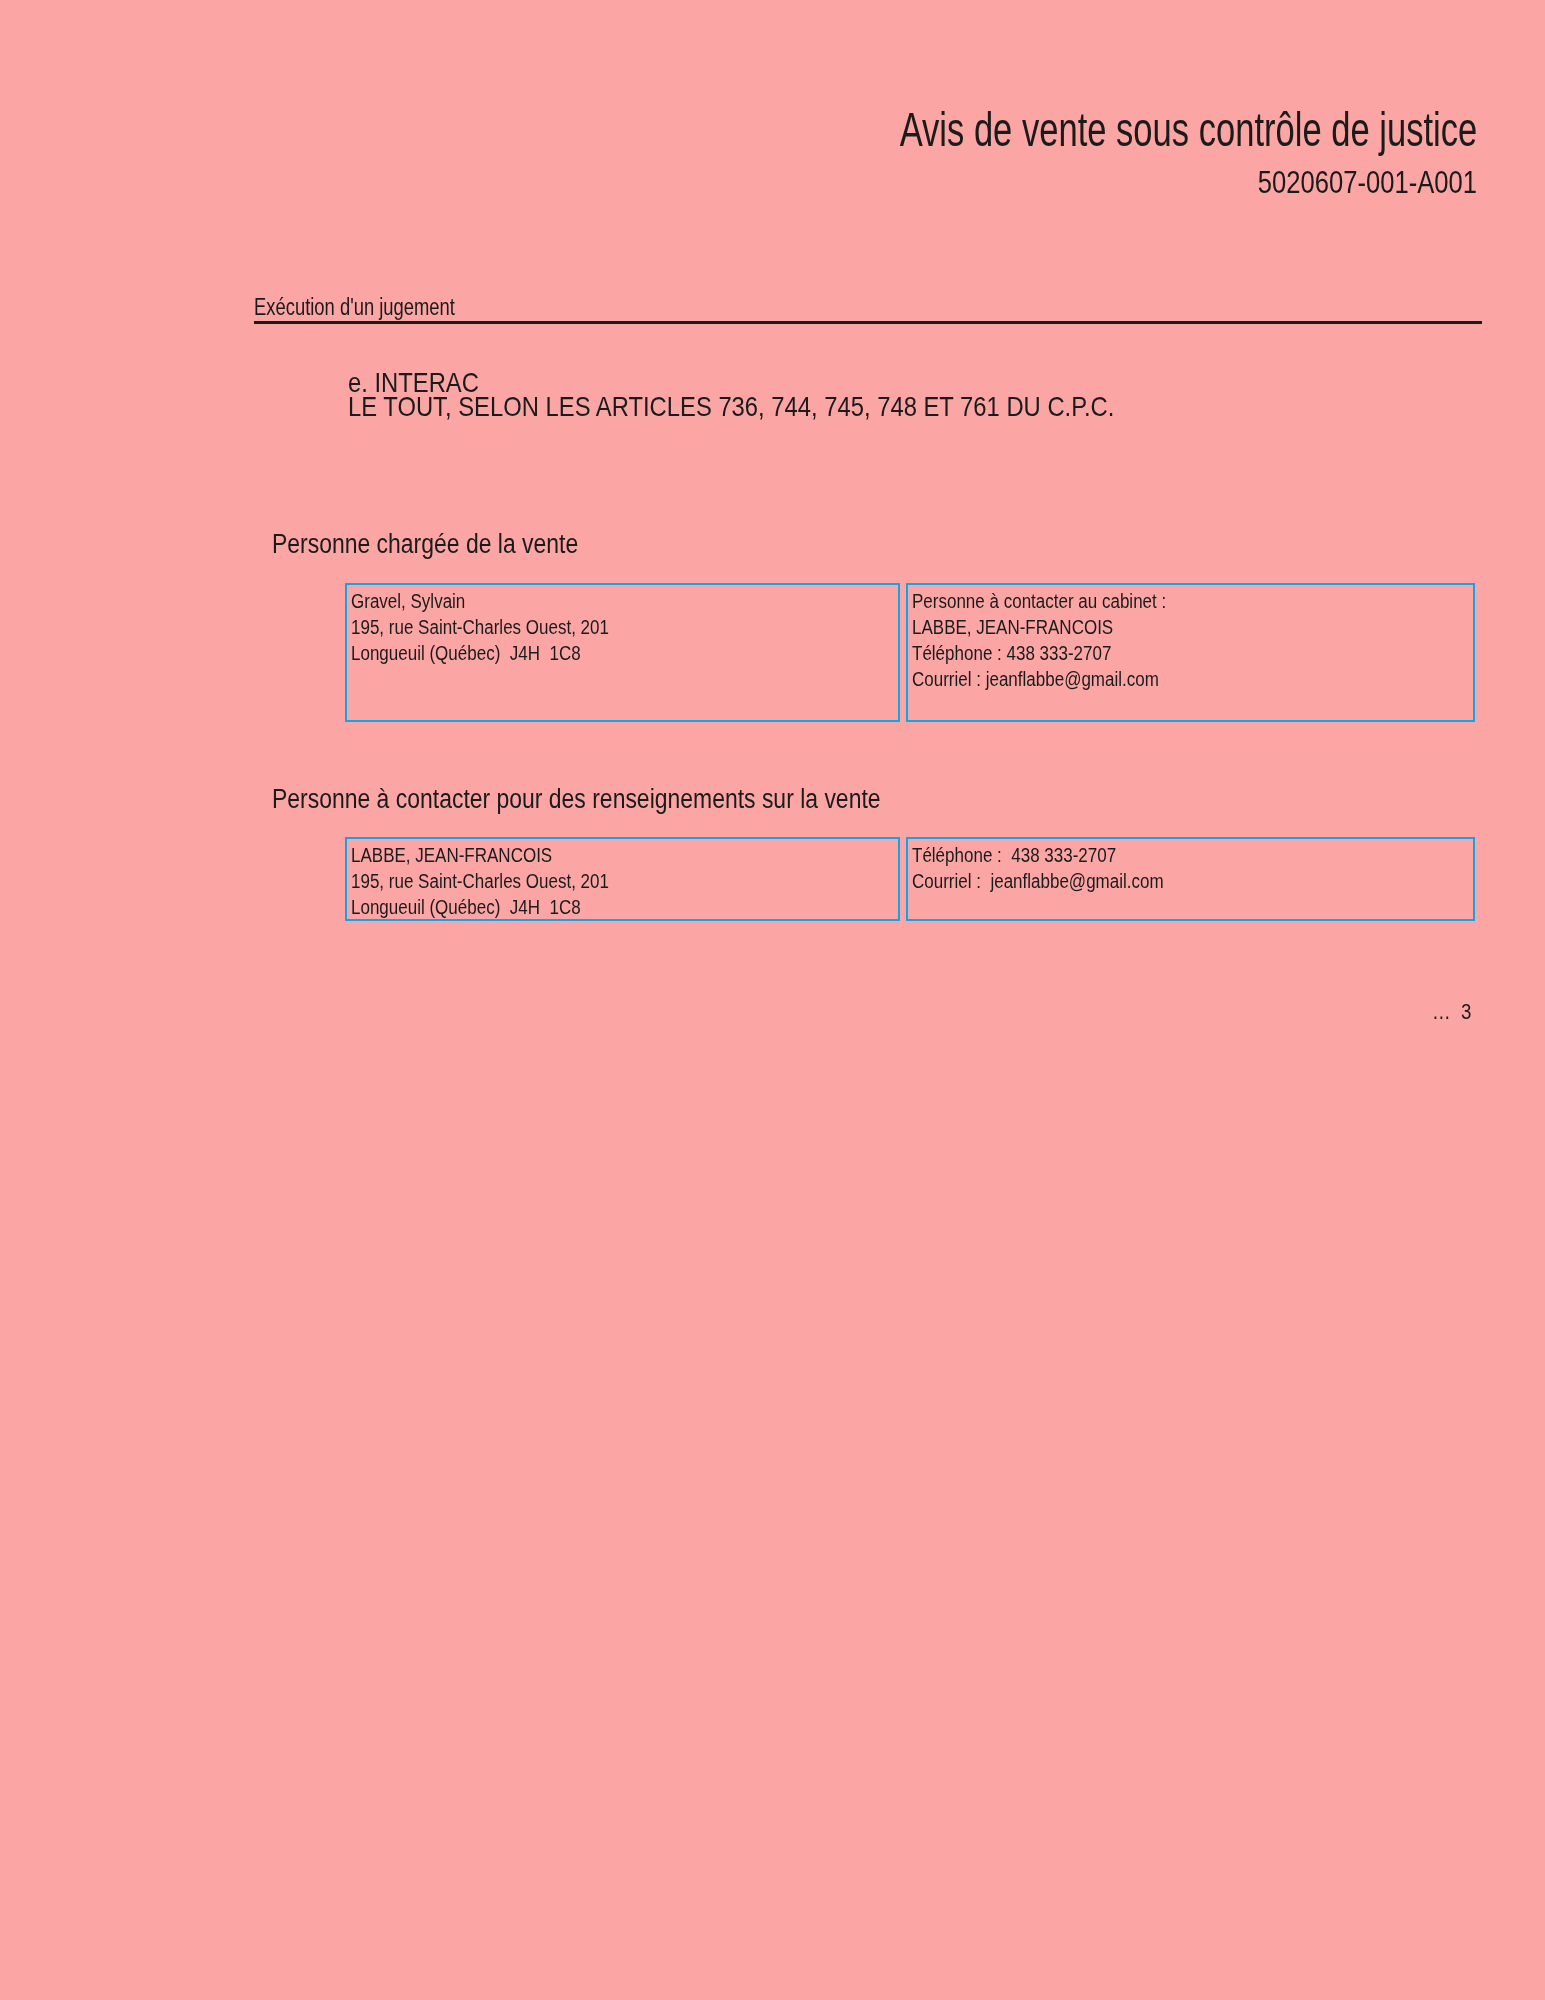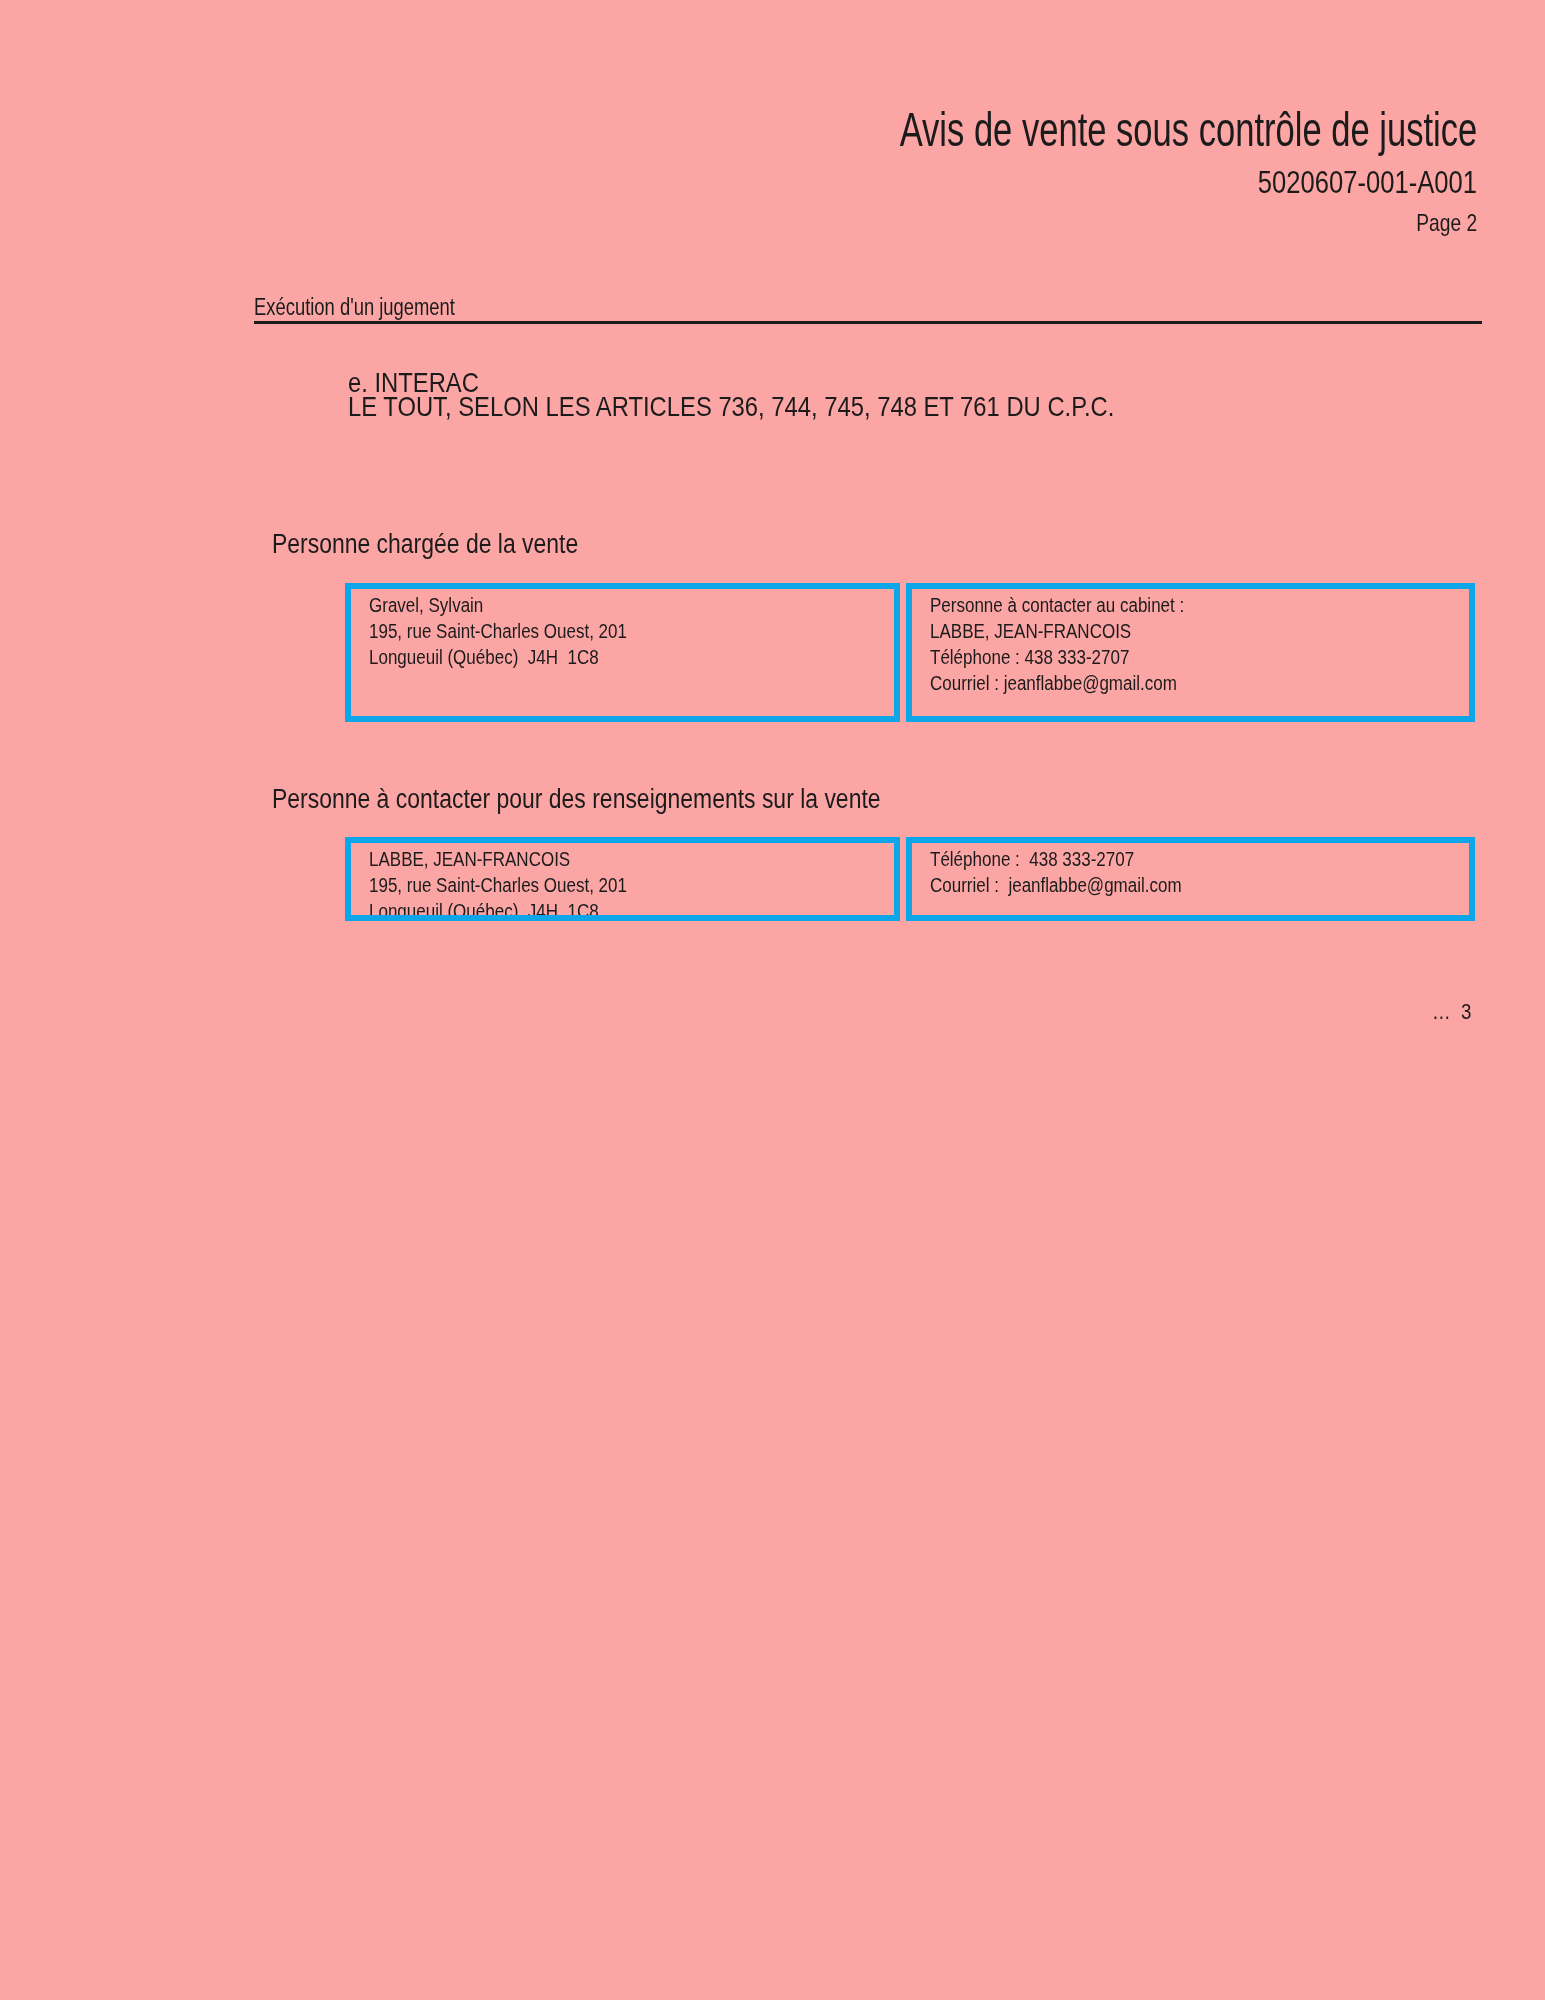--- a/index.html
+++ b/index.html
@@ -65,23 +65,23 @@
     position: absolute;
     left: 345px;
     width: 1130px;
     display: flex;
     gap: 6px;
     box-sizing: border-box;
   }
   .table-1 { top: 583px; height: 139px; }
   .table-2 { top: 837px; height: 84px; }
   .cell {
-    border: 6px solid #0ea5e9;
+    border: 2px solid #0ea5e9;
     box-sizing: border-box;
-    padding: 3px 18px;
+    padding: 3px 4px;
     overflow: hidden;
   }
   .cell.left  { width: 555px; flex: 0 0 auto; }
   .cell.right { flex: 1 1 auto; text-decoration: underline; }
   .cell-line { font-size: 20px; line-height: 26px; }
 
   
   .footer-continuation {
     position: absolute;
     top: 999px;
@@ -95,23 +95,20 @@
 <body>
 
 <div class="page">
 
   <header class="doc-header">
     <div>
       <span class="sx right doc-title">Avis de vente sous contrôle de justice</span>
     </div>
     <div>
       <span class="sx right doc-filenum">5020607-001-A001</span>
-    </div>
-    <div>
-      <span class="sx right doc-pagelabel">Page 2</span>
     </div>
   </header>
 
   <div class="exec-header">
     <span class="sx exec-label">Exécution d'un jugement</span>
     <div class="exec-rule"></div>
   </div>
 
   <div class="body-text">
     <div class="body-line">

